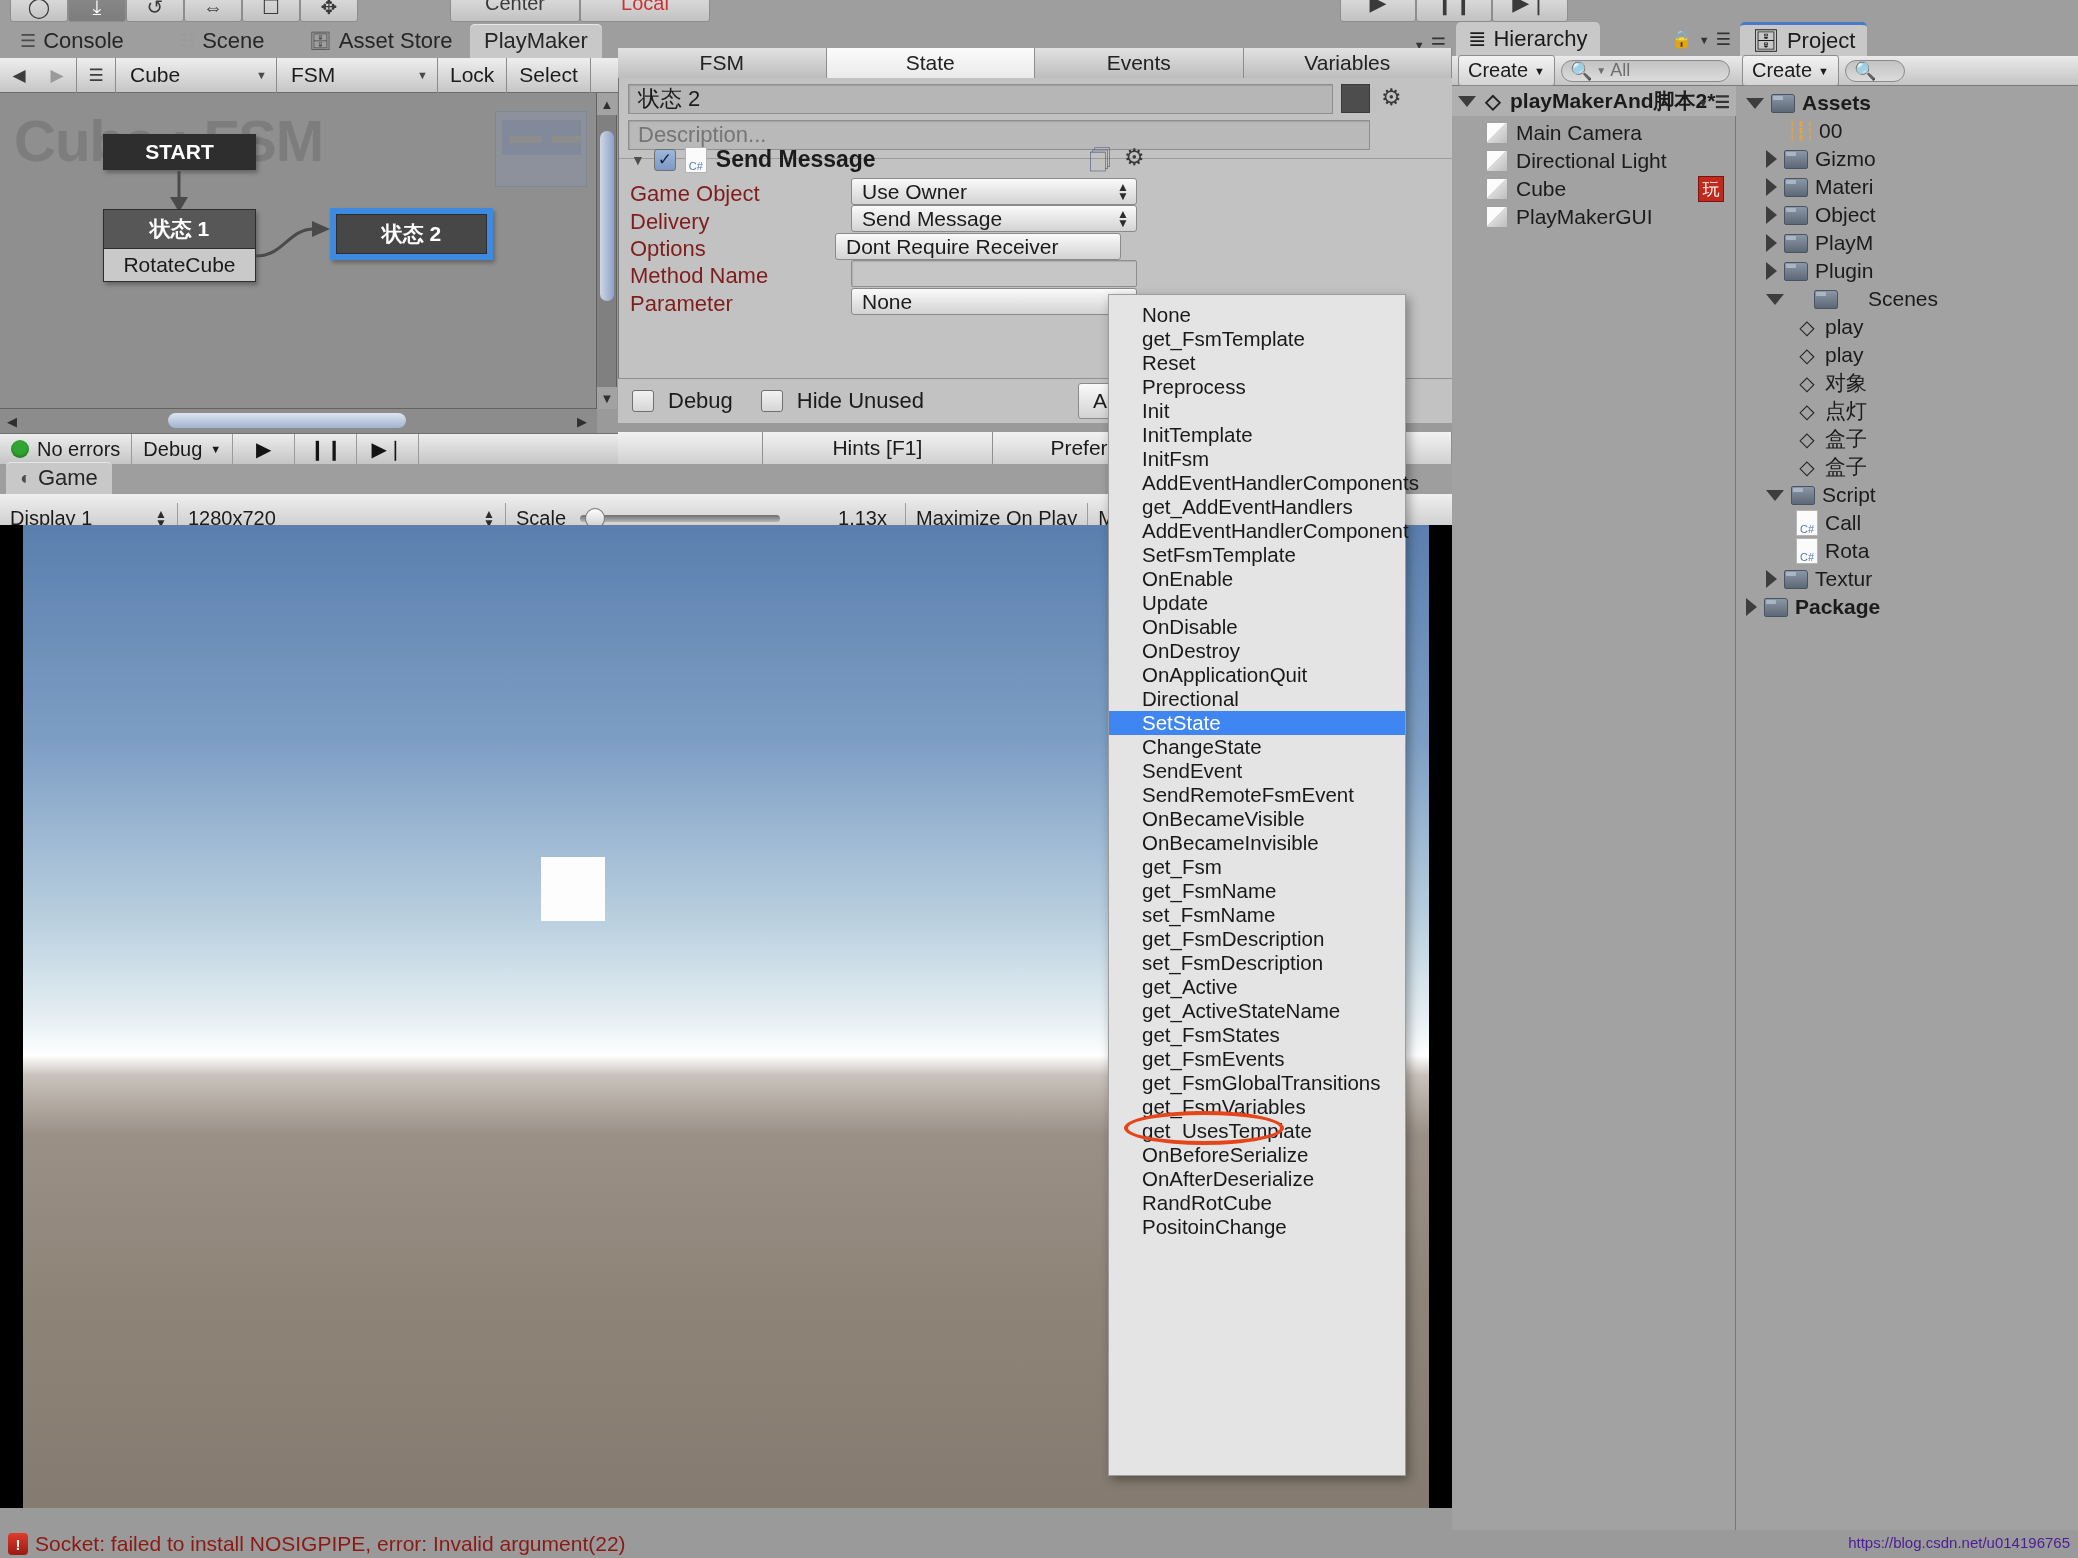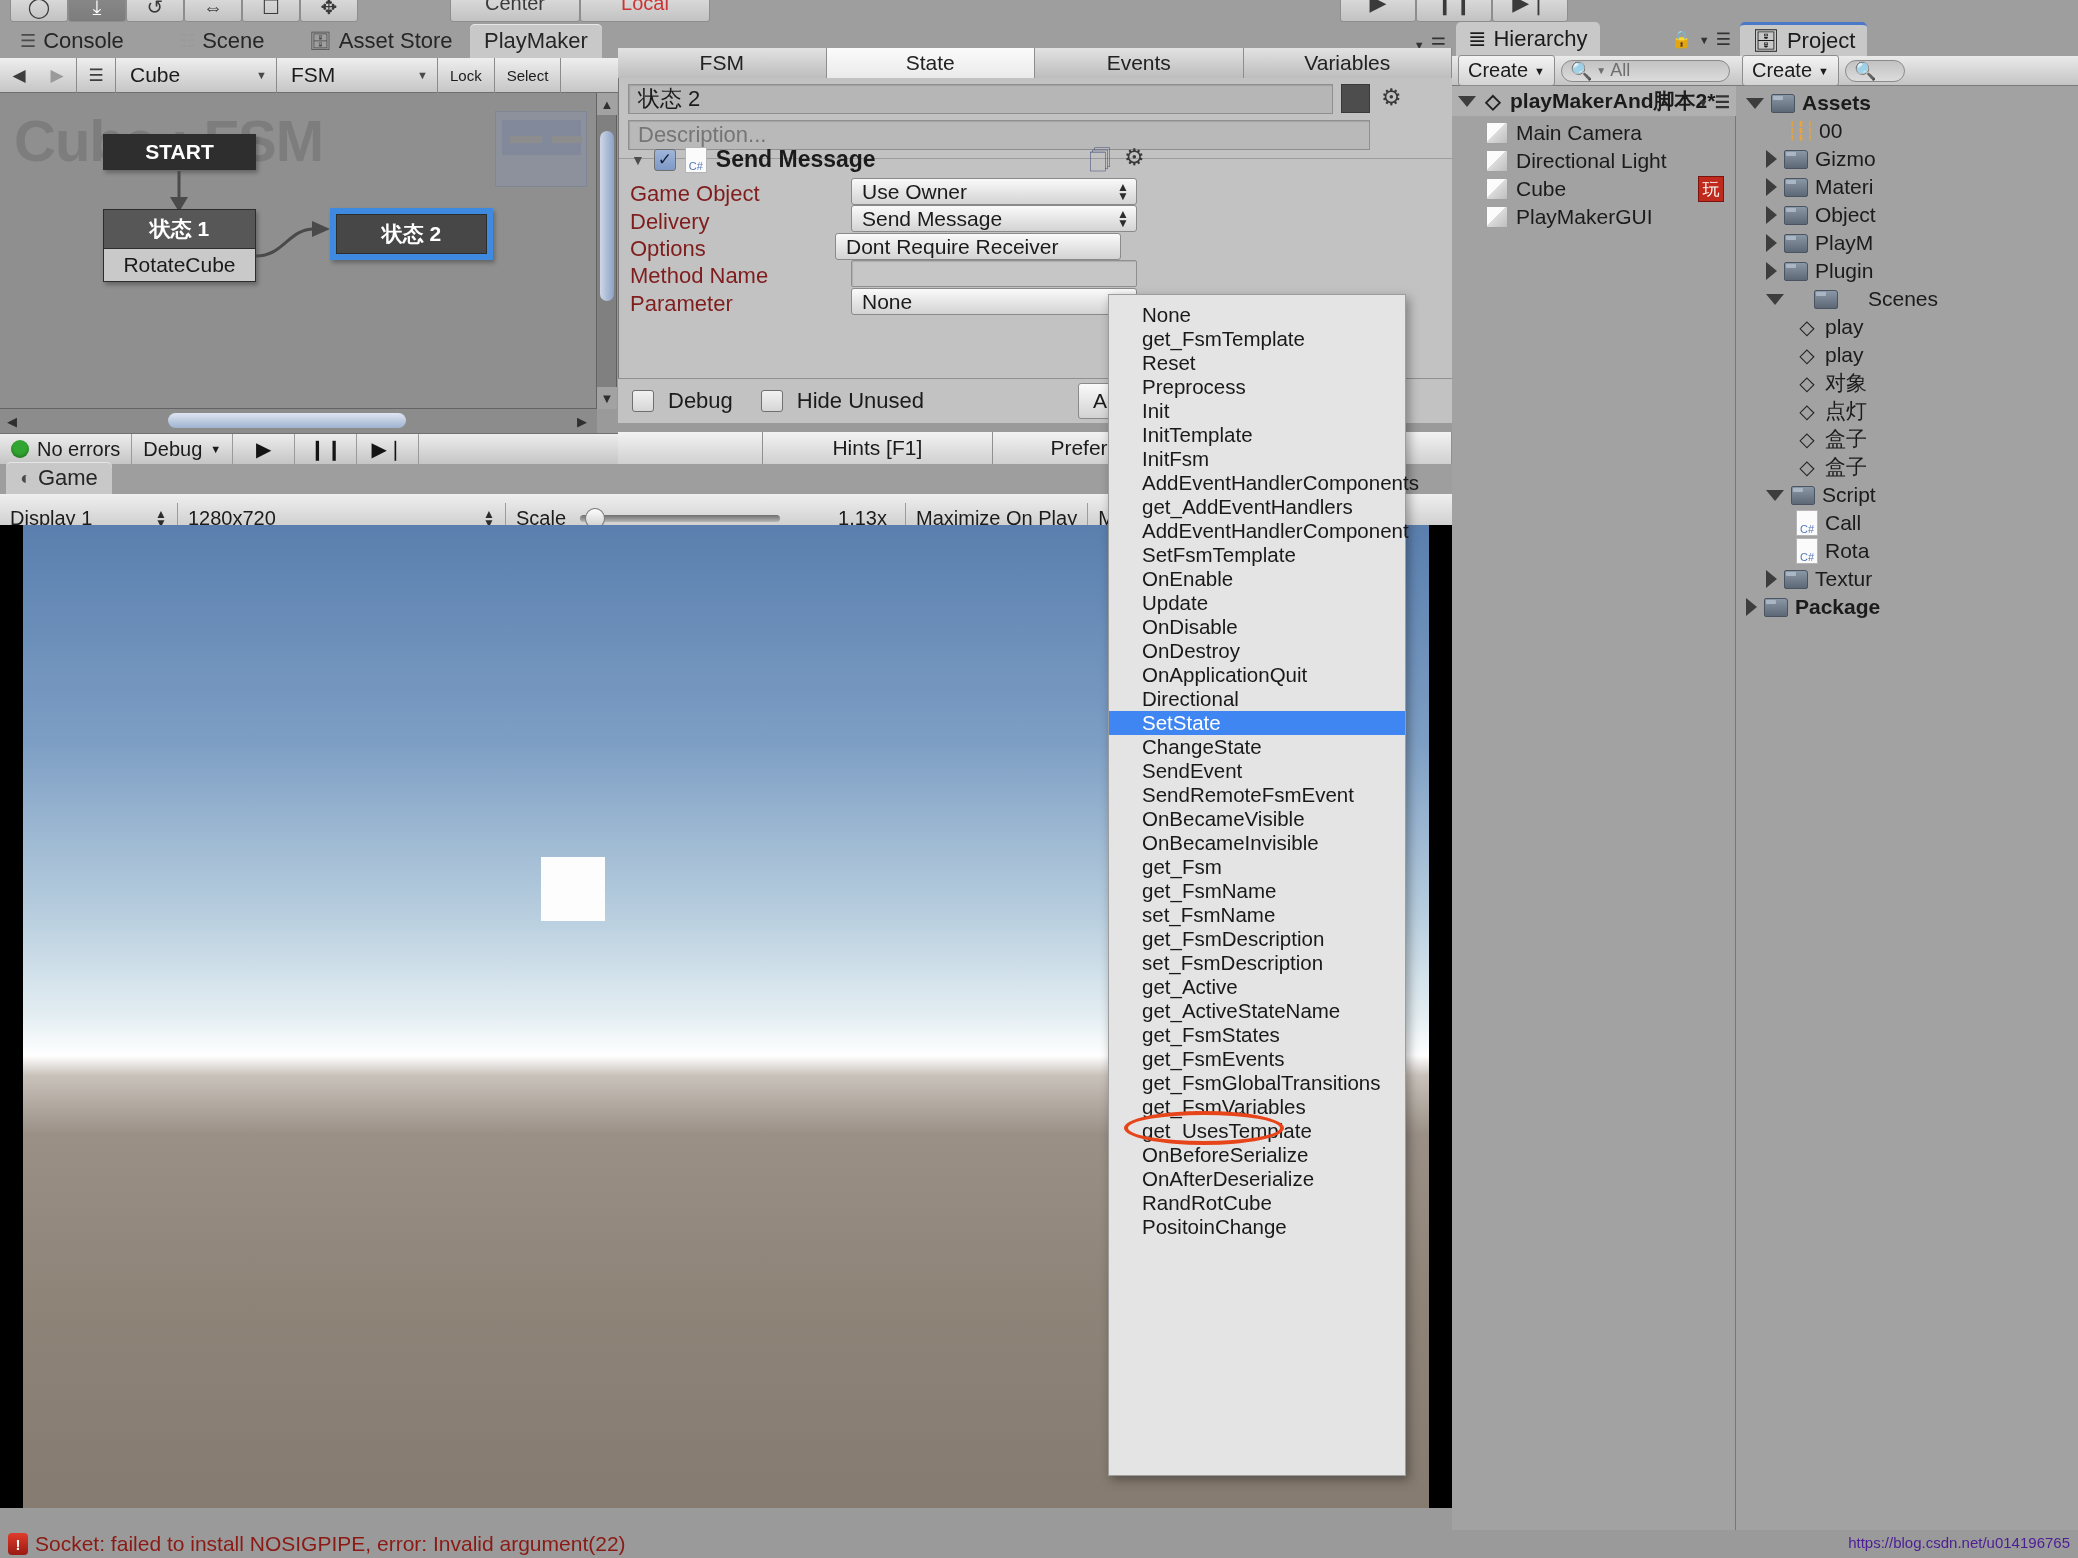--- a/index.html
+++ b/index.html
@@ -34,21 +34,21 @@
   .tab.active{ background:#c8c8c8; box-shadow:inset 0 1px 0 #e6e6e6; }
   .tab .ic{ font-size:18px; color:#4a4a4a; display:inline-block; }
 
   
   #pm-toolbar{ left:0; top:58px; width:1452px; height:35px; background:linear-gradient(#eeeeee,#c6c6c6); border-bottom:1px solid #6f6f6f; display:flex; align-items:center; }
   .pm-sep{ width:1px; height:35px; background:#8b8b8b; }
   .pm-ib{ width:38px; height:35px; display:flex; align-items:center; justify-content:center; color:#3d3d3d; font-size:17px; }
   .pm-ib.dim{ color:#9a9a9a; }
   .pm-dd{ height:35px; display:flex; align-items:center; justify-content:space-between; padding:0 9px 0 14px; font-size:21px; }
   .pm-dd .arr{ font-size:11px; color:#4a4a4a; }
-  .pm-txt{ height:35px; display:flex; align-items:center; justify-content:center; font-size:15px; padding:0 12px; }
+  .pm-txt{ height:35px; display:flex; align-items:center; justify-content:center; font-size:21px; padding:0 12px; }
   #graph{ left:0; top:93px; width:597px; height:316px; background:#8f8f8f; border-right:1px solid #636363; border-bottom:1px solid #636363; overflow:hidden; }
   #graph-title{ left:14px; top:14px; font-size:58px; font-weight:bold; color:#7d7d7d; letter-spacing:-1px; }
   .node{ position:absolute; box-shadow:2px 3px 4px rgba(0,0,0,.28); }
   .node .hdr{ background:#575757; color:#fff; text-align:center; font-size:21px; font-weight:bold; padding:5px 0; border:1px solid #2d2d2d; }
   .node .act{ background:#c9c9c9; color:#1a1a1a; text-align:center; font-size:21px; padding:4px 0; border:1px solid #2d2d2d; border-top:none; }
   #n-start{ left:103px; top:41px; width:153px; }
   #n-start .hdr{ background:#2e2e2e; }
   #n-state1{ left:103px; top:116px; width:153px; }
   #n-state2{ left:330px; top:115px; width:163px; }
   #n-state2 .sel{ border:4px solid #3d8ae0; padding:2px; background:#3d8ae0; }

